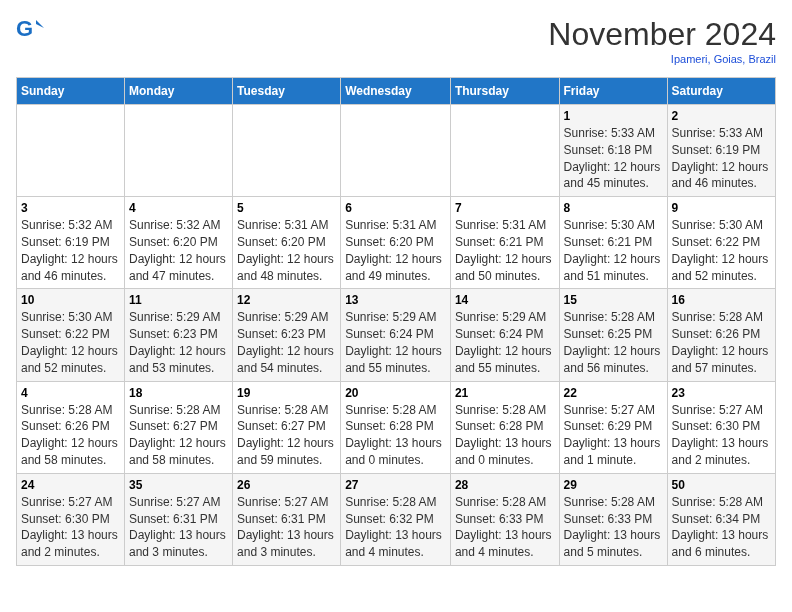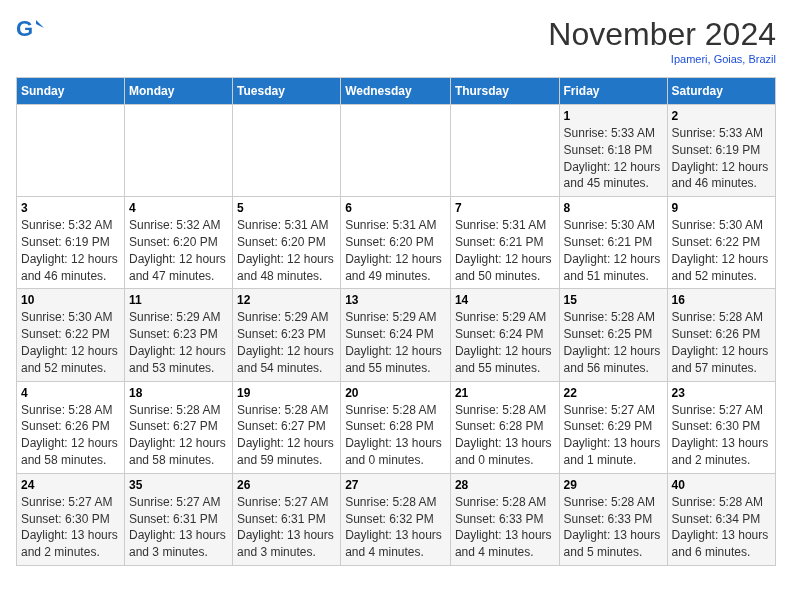--- a/index.html
+++ b/index.html
@@ -295,20 +295,20 @@
 Sunset: 6:33 PM
 Daylight: 13 hours and 4 minutes.</div>
         </td>
         <td>
           <div class="day-num">29</div>
           <div class="day-info">Sunrise: 5:28 AM
 Sunset: 6:33 PM
 Daylight: 13 hours and 5 minutes.</div>
         </td>
         <td>
-          <div class="day-num">40</div>
+          <div class="day-num">50</div>
           <div class="day-info">Sunrise: 5:28 AM
 Sunset: 6:34 PM
 Daylight: 13 hours and 6 minutes.</div>
         </td>
       </tr>
     </tbody>
 </table>
 
 </body></html>

